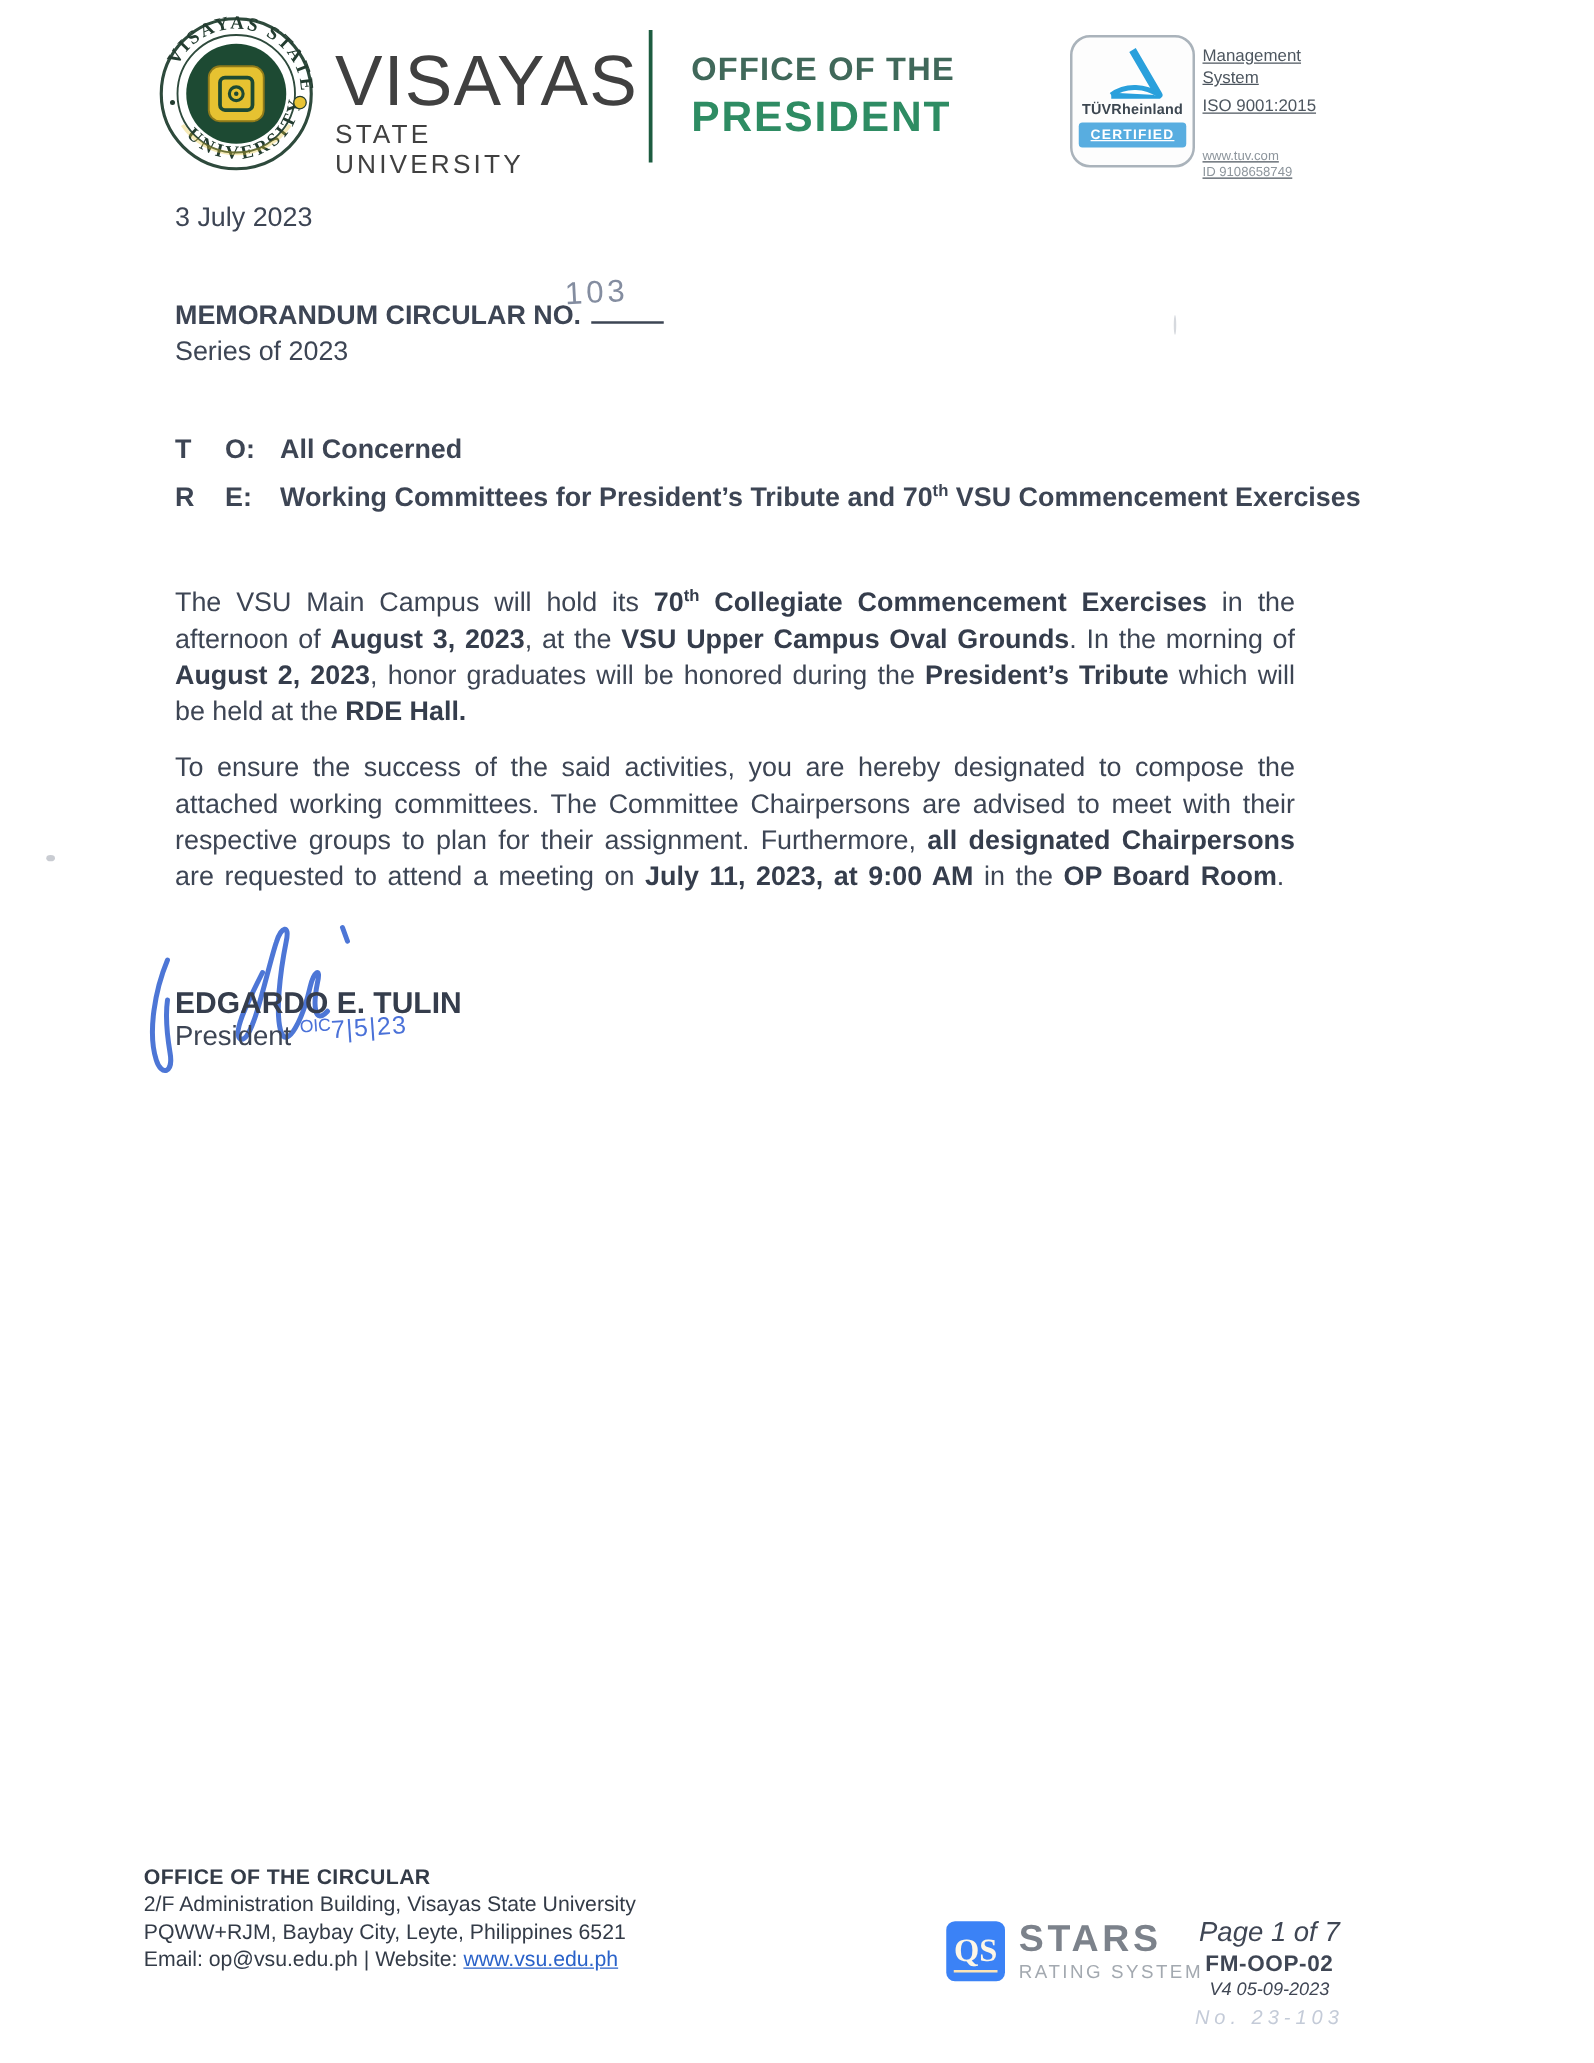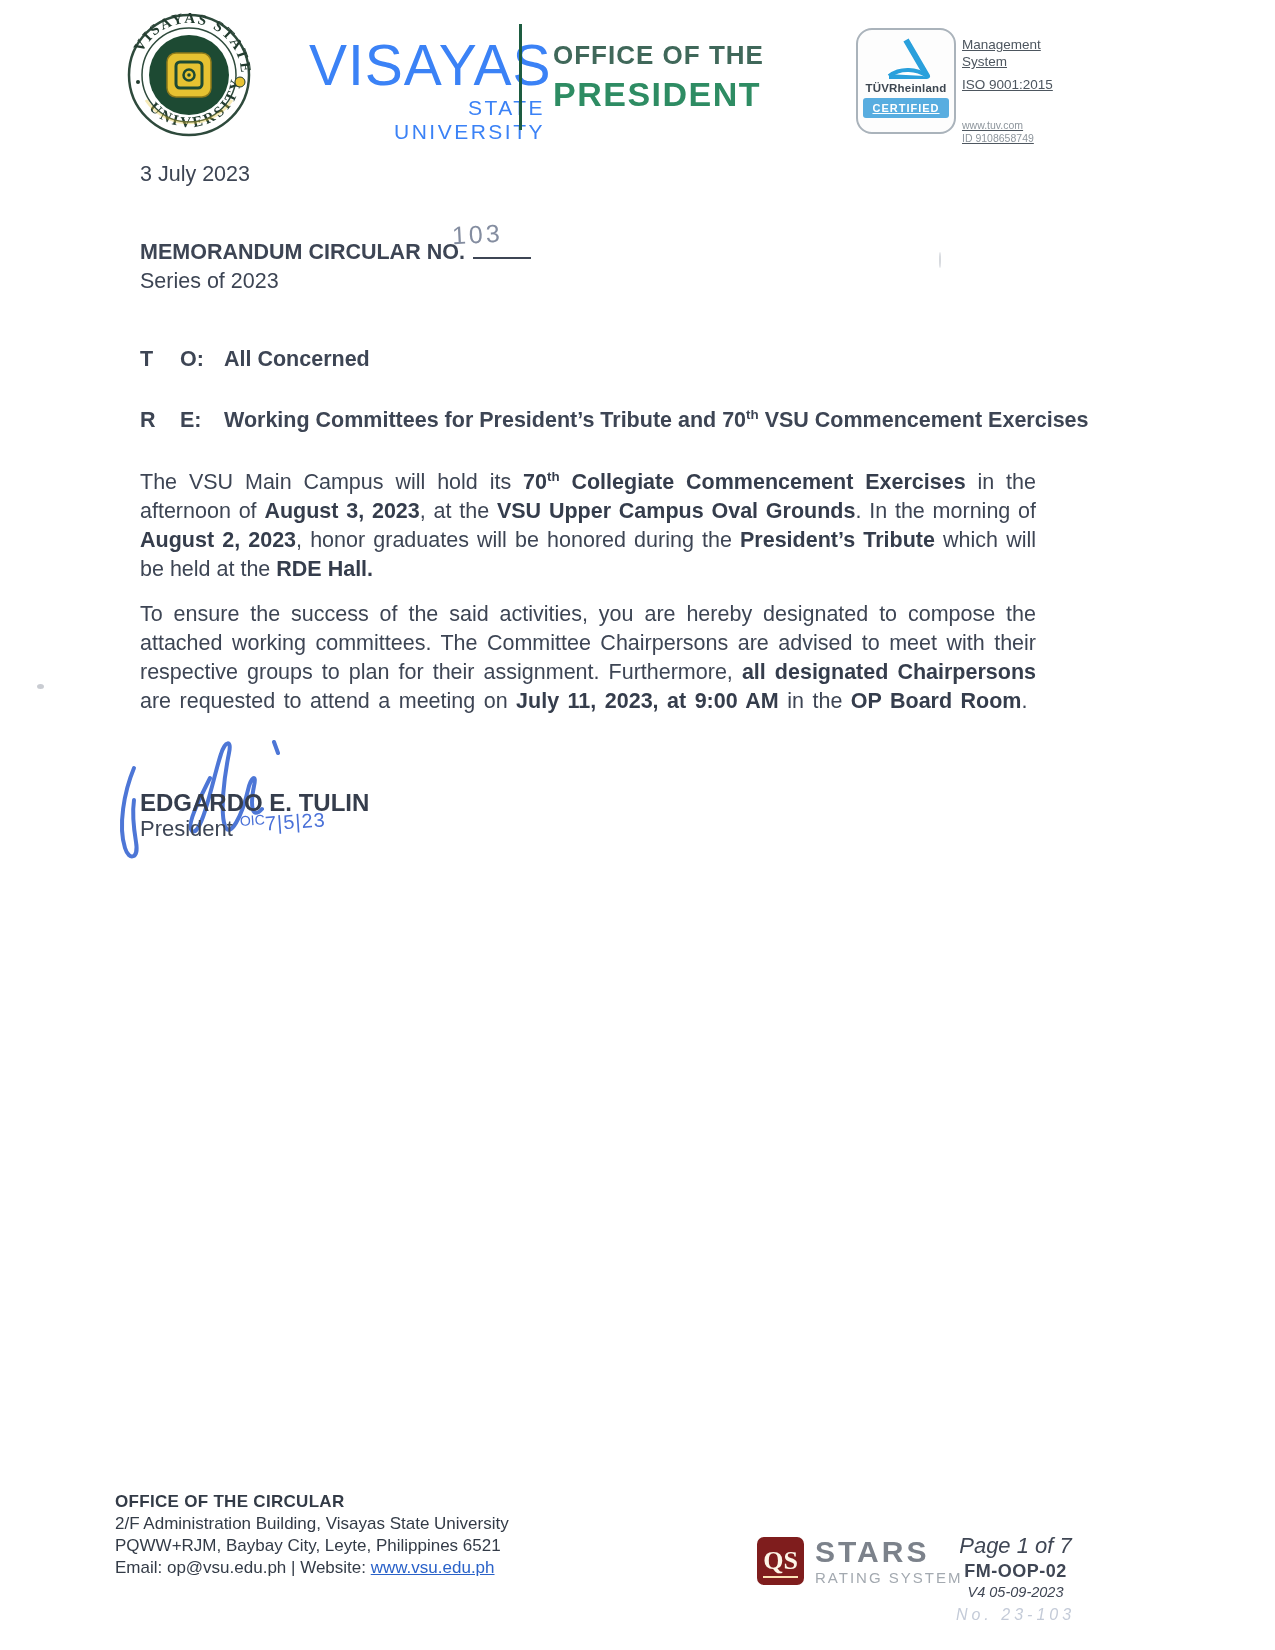--- a/index.html
+++ b/index.html
@@ -9,21 +9,21 @@
     background:#ffffff; overflow:hidden;
     font-family:"Liberation Sans", sans-serif;
     color:#3d4554;
   }
   .abs { position:absolute; }
   .b { font-weight:bold; }
   .sup { font-size:0.62em; vertical-align:super; line-height:0; }
 
   
   .seal-wrap { left:126px; top:12px; width:126px; height:126px; }
-  .wordmark { left:268px; top:36px; width:236px; text-align:right; color:#3b82f6;margin-left:41px; }
+  .wordmark { left:268px; top:36px; width:236px; color:#404040; }
   .wordmark .wm1 { font-size:57px; line-height:58px; letter-spacing:1px; font-weight:400; }
   .wordmark .wm2 { font-size:21px; letter-spacing:2.5px; margin-top:2px; font-weight:400; }
   .hdr-divider { left:519px; top:24px; width:3px; height:106px; background:#1d5c40; }
   .office-title { left:553px; top:40px; }
   .office-title .ot1 { font-size:26px; font-weight:bold; letter-spacing:1px; color:#40685a; }
   .office-title .ot2 { font-size:34px; font-weight:bold; letter-spacing:1.5px; color:#2e8c63; margin-top:4px; }
 
   .tuv-badge { left:856px; top:28px; width:100px; height:106px;
     border:2px solid #aab3bb; border-radius:16px; background:#fdfdfd;
     display:flex; flex-direction:column; align-items:center; overflow:hidden; }
@@ -39,21 +39,21 @@
 
   
   .t22 { font-size:21.5px; line-height:28px; }
   .date-line { left:140px; top:160px; }
   .circ-line { left:140px; top:238px; font-weight:bold; }
   .circ-blank { display:inline-block; width:58px; border-bottom:2.5px solid #3d4554; height:20px; margin-left:8px; }
   .handwritten-no { left:452px; top:220px; font-size:25px; color:#848da0; transform:rotate(-3deg); letter-spacing:3px; }
   .series-line { left:140px; top:267px; }
 
   .to-line { left:140px; top:345px; font-weight:bold; }
-  .re-line { left:140px; top:406px; font-weight:bold; }
+  .re-line { left:140px; top:384px; font-weight:bold; }
   .lbl1 { display:inline-block; width:40px; }
   .lbl2 { display:inline-block; width:44px; }
 
   
   .para { left:140px; width:896px; font-size:21.5px; line-height:29px; text-align:justify; color:#3d4554; }
   .para .b { color:#353d4c; }
   .p1 { top:468px; }
   .p2 { top:600px; word-spacing:2.5px; }
 
   
@@ -62,21 +62,21 @@
   .sig-title { left:140px; top:816px; font-size:22px; color:#3d4554; }
   .sig-note { left:240px; top:810px; color:#4a71d8; transform:rotate(-4deg); }
   .sig-note .hw1 { font-size:14px; vertical-align:super; }
   .sig-note .hw2 { font-size:20px; letter-spacing:1px; }
 
   
   .f-left { left:115px; top:1491px; font-size:17px; line-height:22px; color:#333b47; }
   .f-left .f-title { font-weight:bold; letter-spacing:0.3px; }
   .f-link { color:#2a62c9; text-decoration:underline; }
   .qs-logo { left:757px; top:1537px; display:flex; align-items:flex-start; }
-  .qs-sq { width:47px; height:48px; background:#7f1d1d; border-radius:7px; position:relative;
+  .qs-sq { width:47px; height:48px; background:#3b82f6; border-radius:7px; position:relative;
     display:flex; align-items:center; justify-content:center;
     font-family:"Liberation Serif", serif; color:#fdf6e7; font-size:26px; font-weight:bold; }
   .qs-sq::after { content:""; position:absolute; left:6px; right:6px; bottom:7px; height:2px; background:#fbe3b5; }
   .qs-text { margin-left:11px; }
   .qs-stars { font-size:30px; font-weight:bold; color:#7c828b; letter-spacing:3px; line-height:30px; }
   .qs-rating { font-size:15px; color:#a3a9b0; letter-spacing:2px; margin-top:2px; }
   .doc-info { left:948px; top:1533px; width:135px; text-align:center; color:#3f4654; }
   .doc-page { font-style:italic; font-size:22px; }
   .doc-code { font-weight:bold; font-size:18px; margin-top:2px; letter-spacing:0.5px; }
   .doc-ver { font-style:italic; font-size:14.5px; margin-top:2px; }

